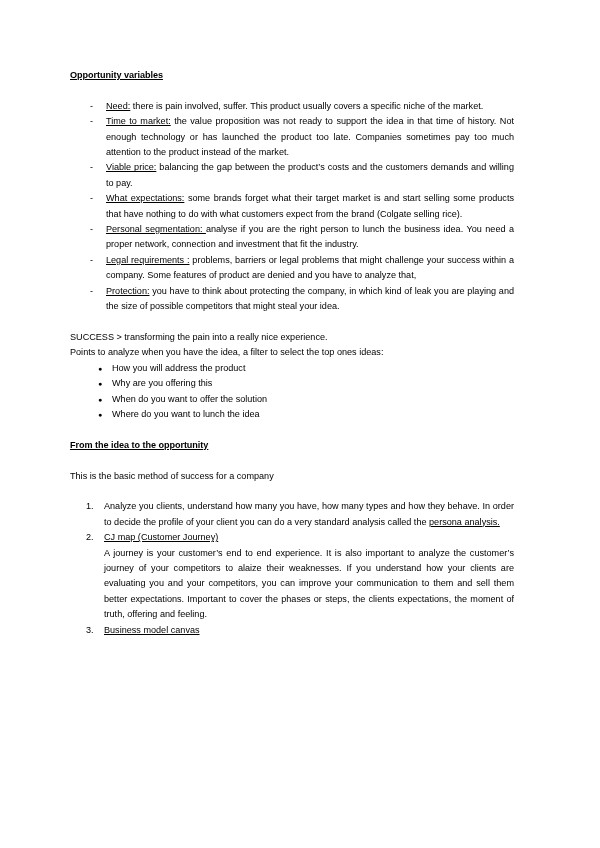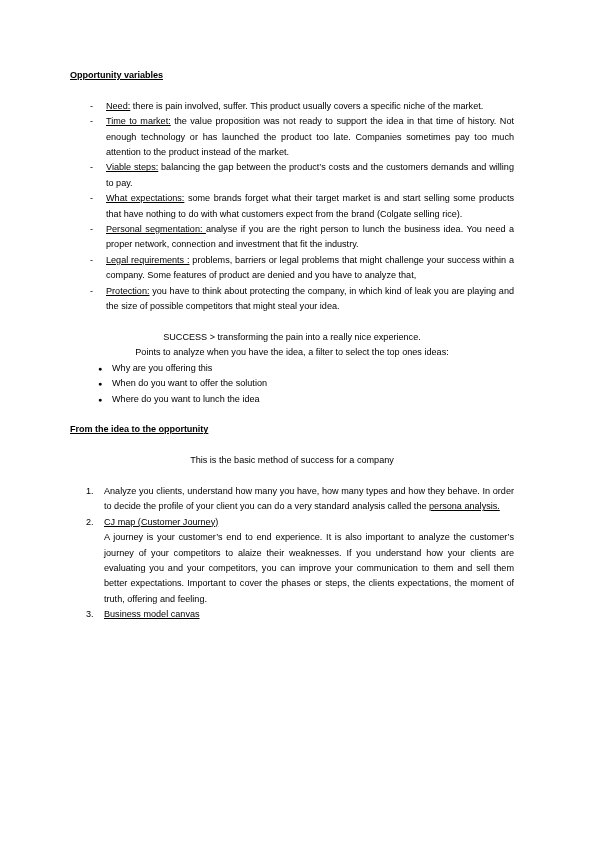--- a/index.html
+++ b/index.html
@@ -57,21 +57,21 @@
     top: 0;
   }
   .term {
     text-decoration: underline;
   }
 
   
   p.para {
     margin: 0;
     padding: 0;
-    text-align: center;
+    text-align: left;
   }
 
   
   ul.dot-list {
     list-style: none;
     margin: 0;
     padding: 0;
   }
   ul.dot-list > li {
     position: relative;
@@ -123,21 +123,21 @@
     <div class="spacer-sm"></div>
 
     <ul class="dash-list">
       <li>
         <span class="marker">-</span><span class="term">Need:</span><span> there is pain involved, suffer. This product usually covers a specific niche of the market.</span>
       </li>
       <li>
         <span class="marker">-</span><span class="term">Time to market:</span><span> the value proposition was not ready to support the idea in that time of history. Not enough technology or has launched the product too late. Companies sometimes pay too much attention to the product instead of the market.</span>
       </li>
       <li>
-        <span class="marker">-</span><span class="term">Viable steps:</span><span> balancing the gap between the product’s costs and the customers demands and willing to pay.</span>
+        <span class="marker">-</span><span class="term">Viable price:</span><span> balancing the gap between the product’s costs and the customers demands and willing to pay.</span>
       </li>
       <li>
         <span class="marker">-</span><span class="term">What expectations:</span><span> some brands forget what their target market is and start selling some products that have nothing to do with what customers expect from the brand (Colgate selling rice).</span>
       </li>
       <li>
         <span class="marker">-</span><span class="term">Personal segmentation: </span><span>analyse if you are the right person to lunch the business idea. You need a proper network, connection and investment that fit the industry.</span>
       </li>
       <li>
         <span class="marker">-</span><span class="term">Legal requirements :</span><span> problems, barriers or legal problems that might challenge your success within a company. Some features of product are denied and you have to analyze that,</span>
       </li>
@@ -145,20 +145,23 @@
         <span class="marker">-</span><span class="term">Protection:</span><span> you have to think about protecting the company, in which kind of leak you are playing and the size of possible competitors that might steal your idea.</span>
       </li>
     </ul>
 
     <div class="spacer-sm"></div>
 
     <p class="para">SUCCESS &gt; transforming the pain into a really nice experience.</p>
     <p class="para">Points to analyze when you have the idea, a filter to select the top ones ideas:</p>
 
     <ul class="dot-list">
+      <li>
+        <span class="marker">●</span><span>How you will address the product</span>
+      </li>
       <li>
         <span class="marker">●</span><span>Why are you offering this</span>
       </li>
       <li>
         <span class="marker">●</span><span>When do you want to offer the solution</span>
       </li>
       <li>
         <span class="marker">●</span><span>Where do you want to lunch the idea</span>
       </li>
     </ul>

